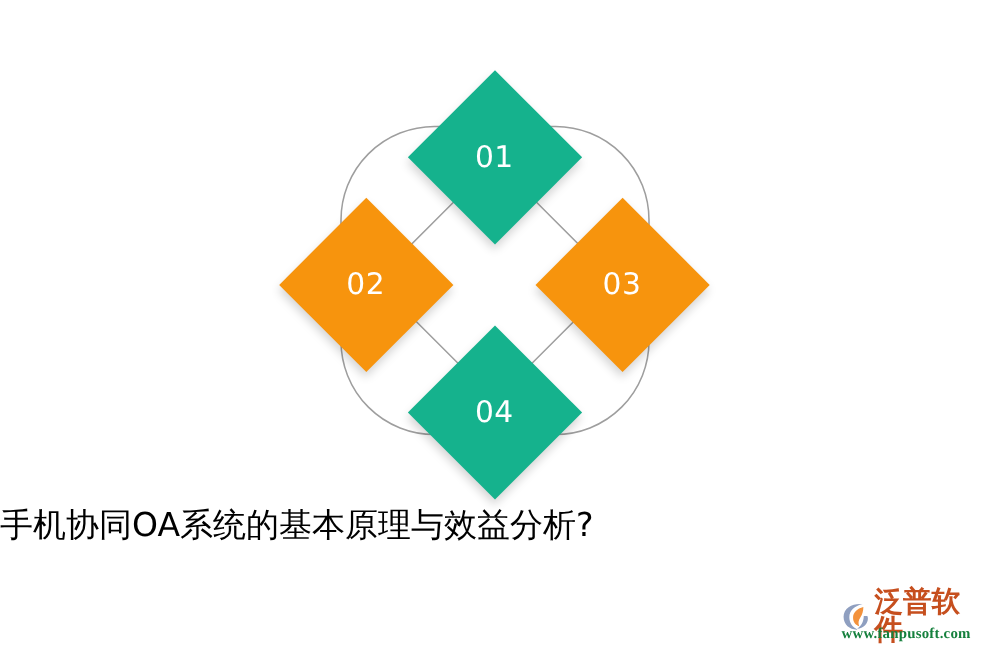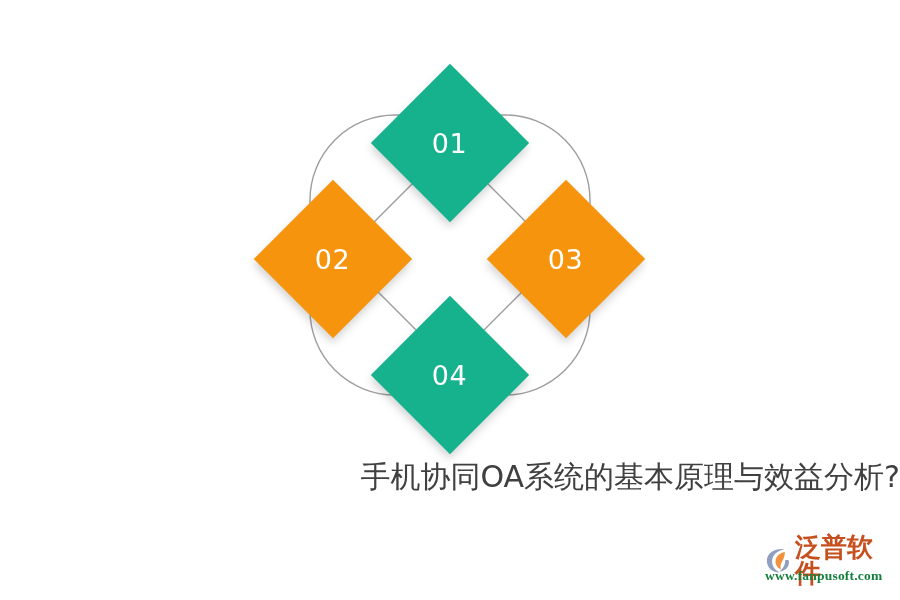--- a/index.html
+++ b/index.html
@@ -63,22 +63,22 @@
   .node-02 { left: 22px;  top: 133px; background: #f7940d; }
   .node-03 { left: 255px; top: 133px; background: #f7940d; }
   .node-04 { left: 139px; top: 249px; background: #15b28d; }
 
   
   .title {
     position: absolute;
     left: 0;
     top: 457px;
     width: 900px;
-    text-align: right;
-    color: #404040;
+    text-align: left;
+    color: #000000;
     font-size: 30px;
     font-weight: 400;
     letter-spacing: 0px;
     font-family: "DejaVu Sans", "Liberation Sans", sans-serif;
     white-space: nowrap;
   }
 
   
   .logo {
     position: absolute;

